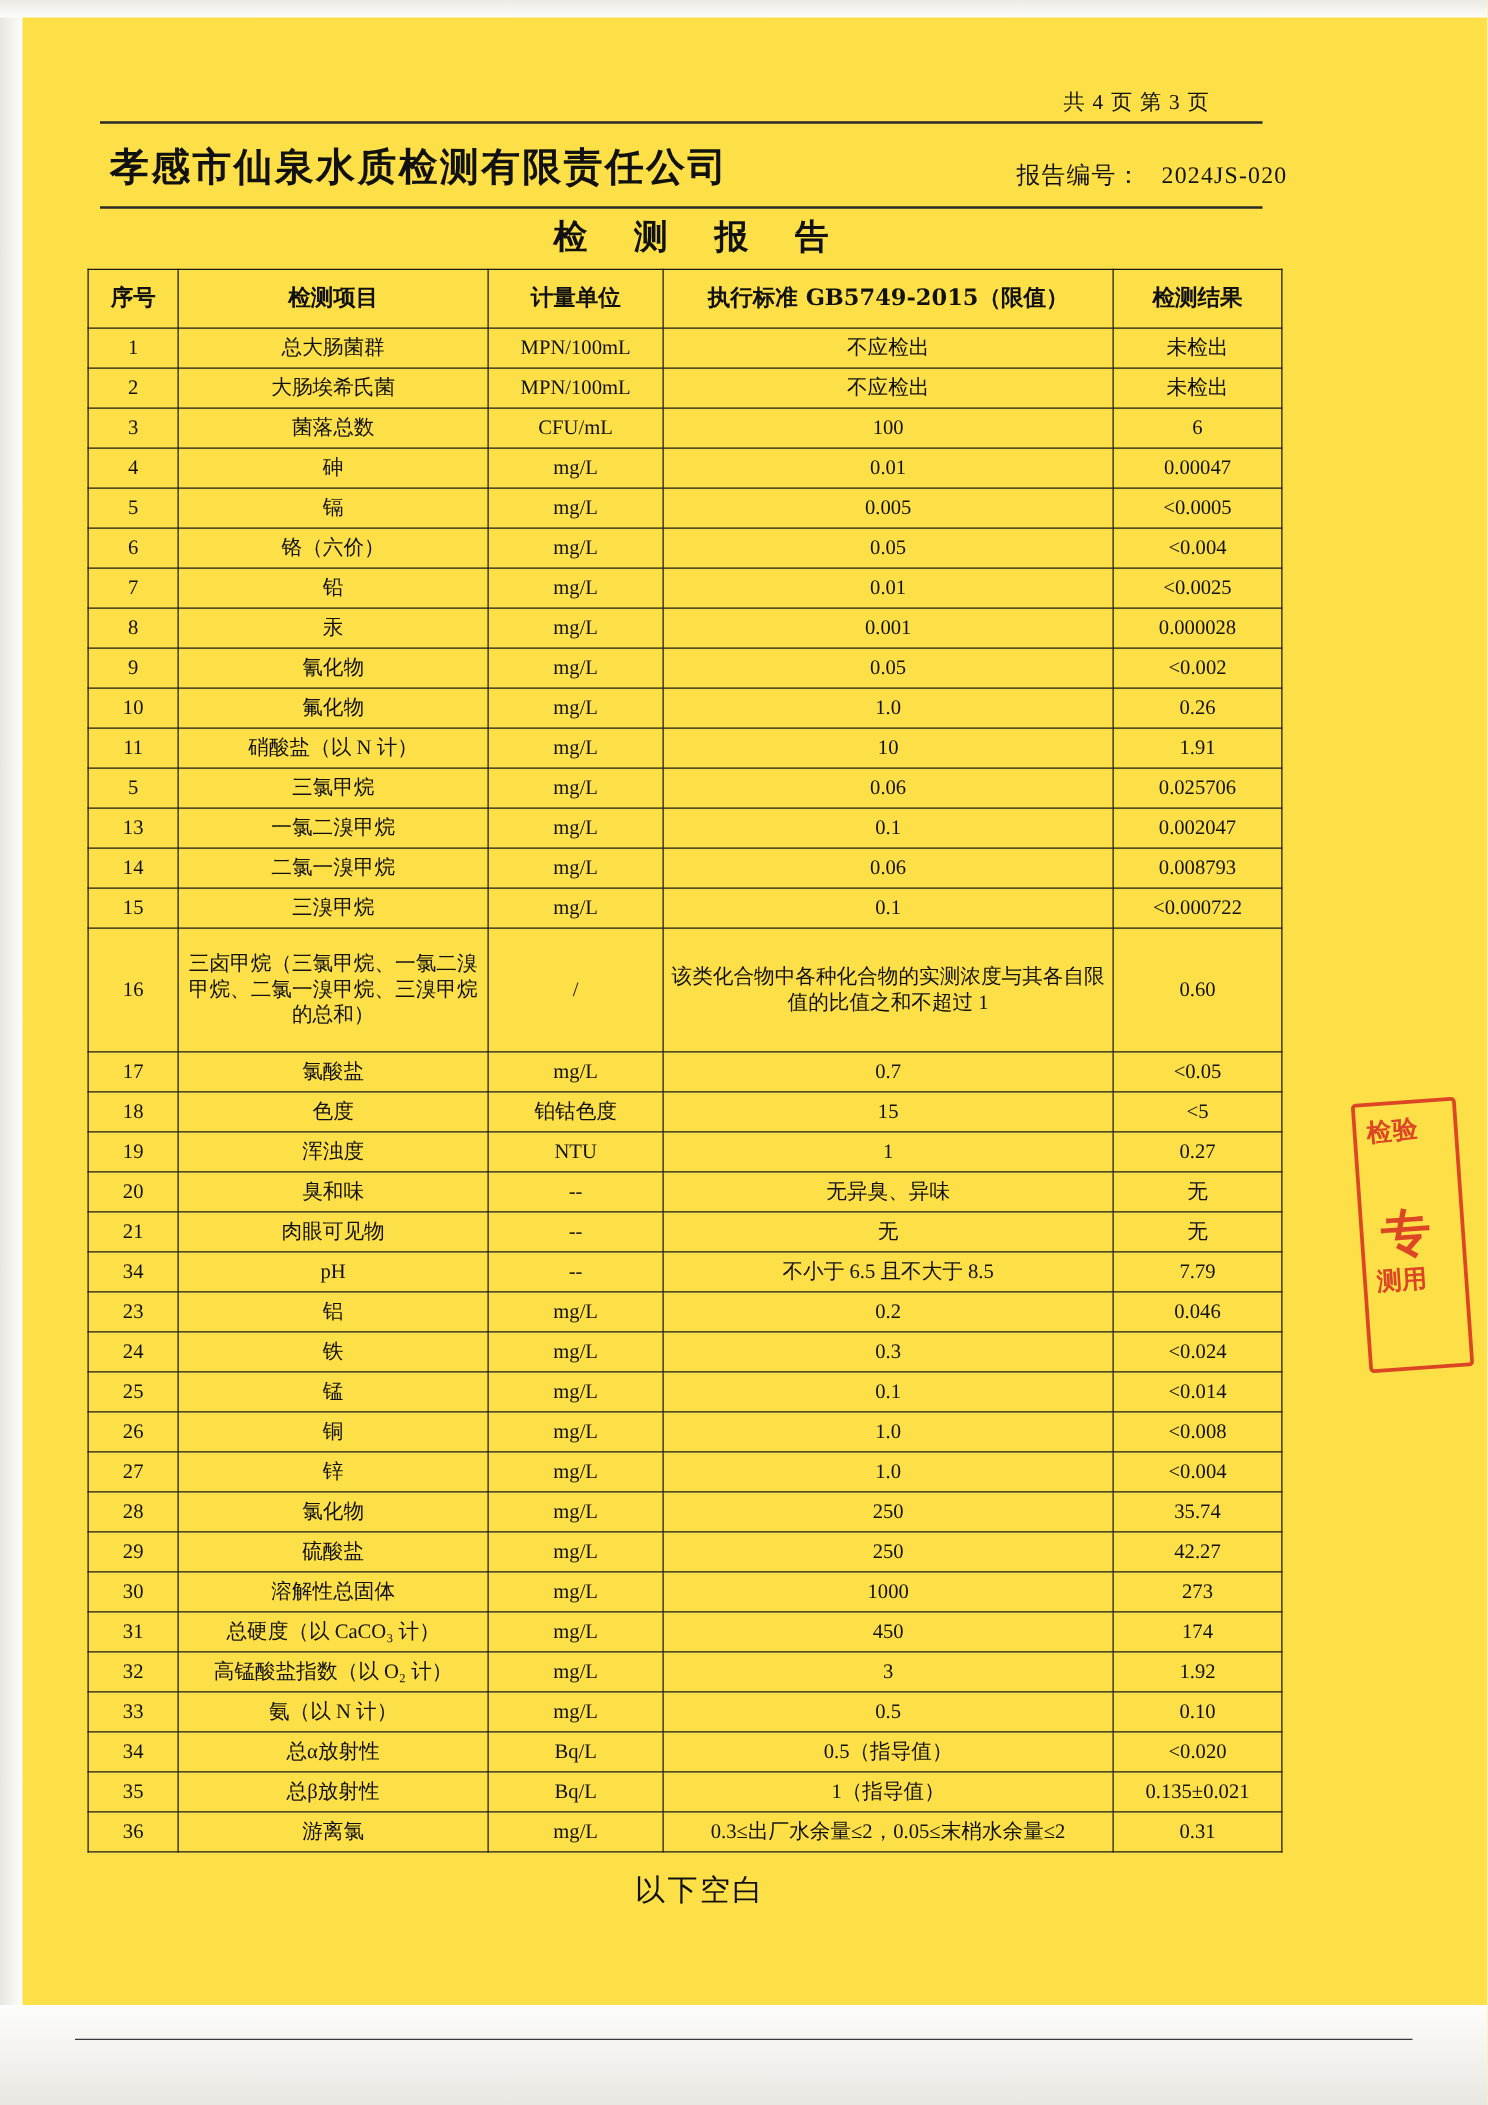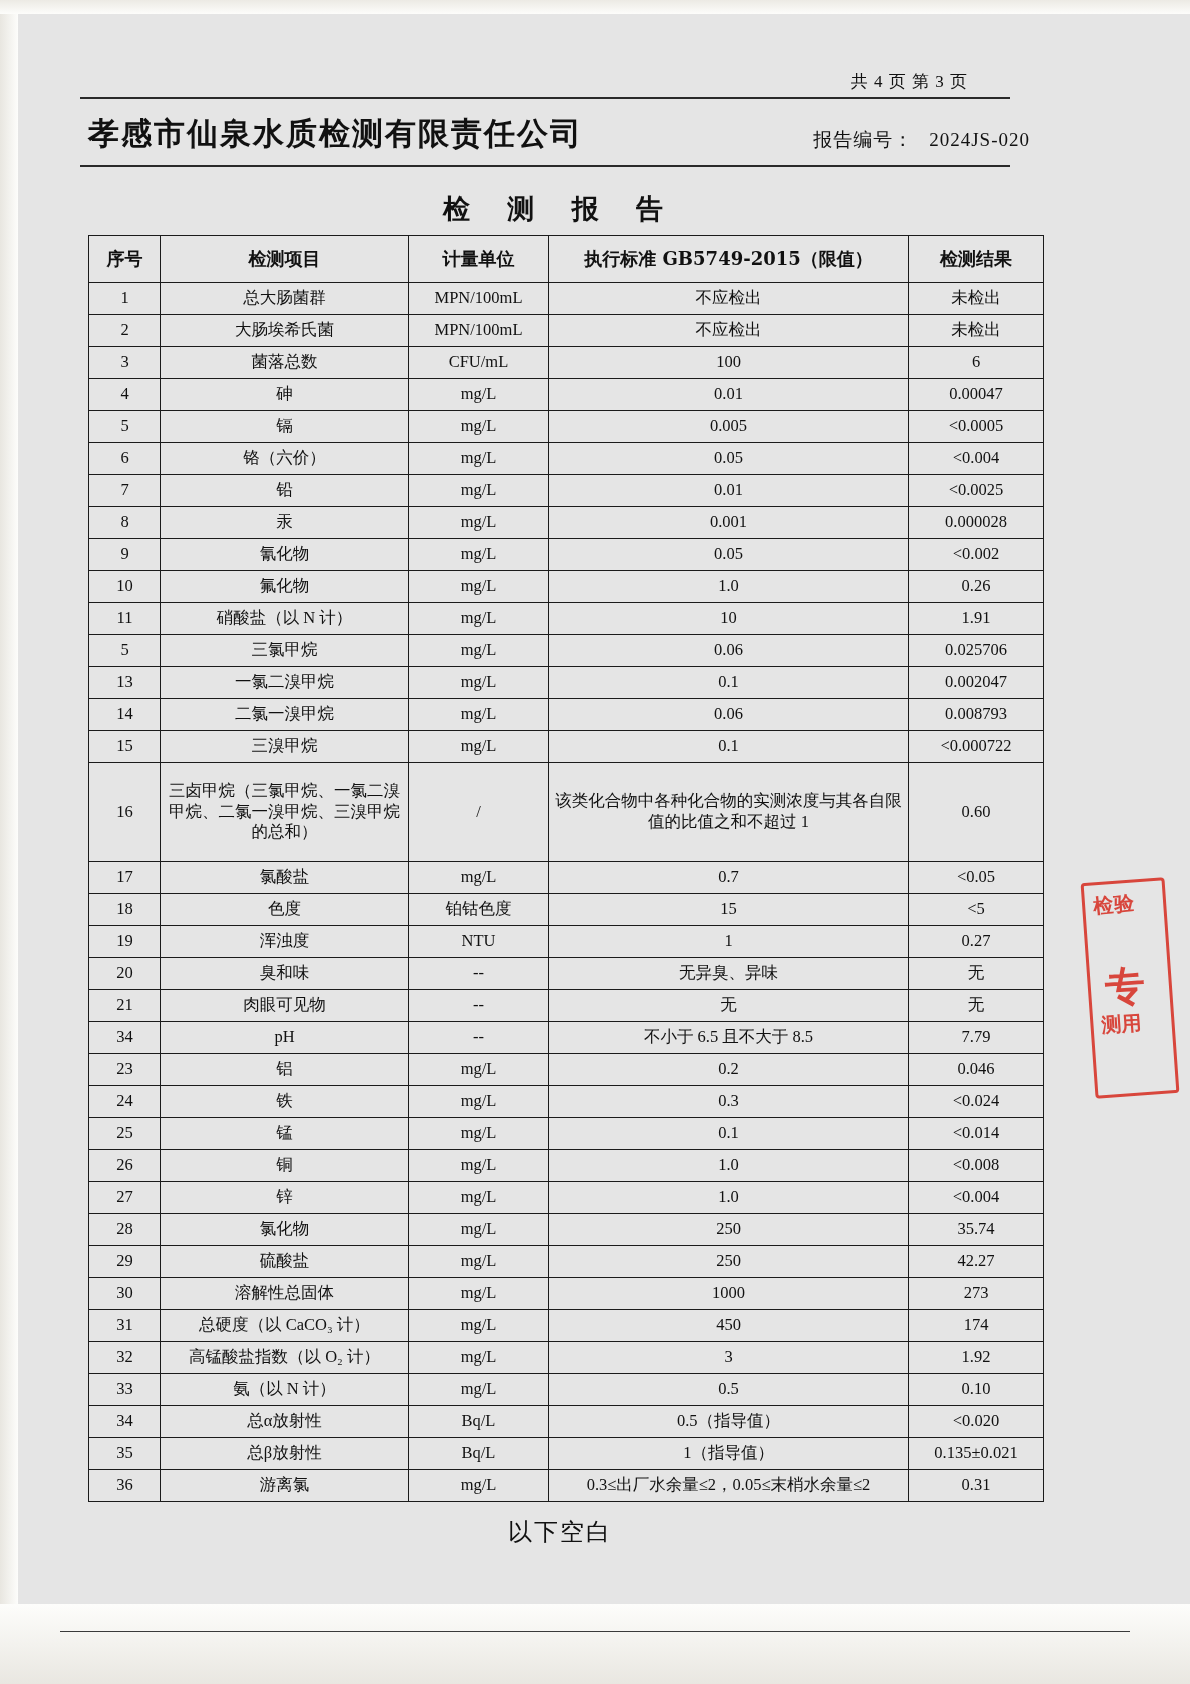--- a/index.html
+++ b/index.html
@@ -11,21 +11,21 @@
     width: 1190px;
     height: 1684px;
     position: relative;
     font-family: "Liberation Serif", serif;
     color: #111;
     overflow: hidden;
   }
   .page {
     position: absolute;
     inset: 0;
-    background: #e5e5e5;
+    background: #fde047;
   }
   
   .scan-edge-left {
     position: absolute;
     left: 0; top: 0; bottom: 0; width: 18px;
     background: linear-gradient(to right, #e8e6e0, #fdfdfb);
   }
   .scan-edge-top {
     position: absolute;
     left: 0; right: 0; top: 0; height: 14px;
@@ -81,27 +81,27 @@
     height: 2px;
     background: #2a2a2a;
     margin: 4px 0 0 20px;
     width: 930px;
   }
   .doc-title {
     text-align: center;
     font-size: 27px;
     font-weight: bold;
     letter-spacing: 14px;
-    margin: 24px 0 8px 0;
+    margin: 4px 0 8px 0;
     font-family: "DejaVu Serif", serif;
   }
   table.report {
     border-collapse: collapse;
     width: 955px;
-    margin-left: 28px;
+    margin-left: 10px;
     table-layout: fixed;
   }
   table.report td, table.report th {
     border: 1.3px solid #1b1b1b;
     font-size: 16.5px;
     text-align: center;
     vertical-align: middle;
     padding: 1px 2px;
     font-family: "Liberation Serif", serif;
     line-height: 1.25;

